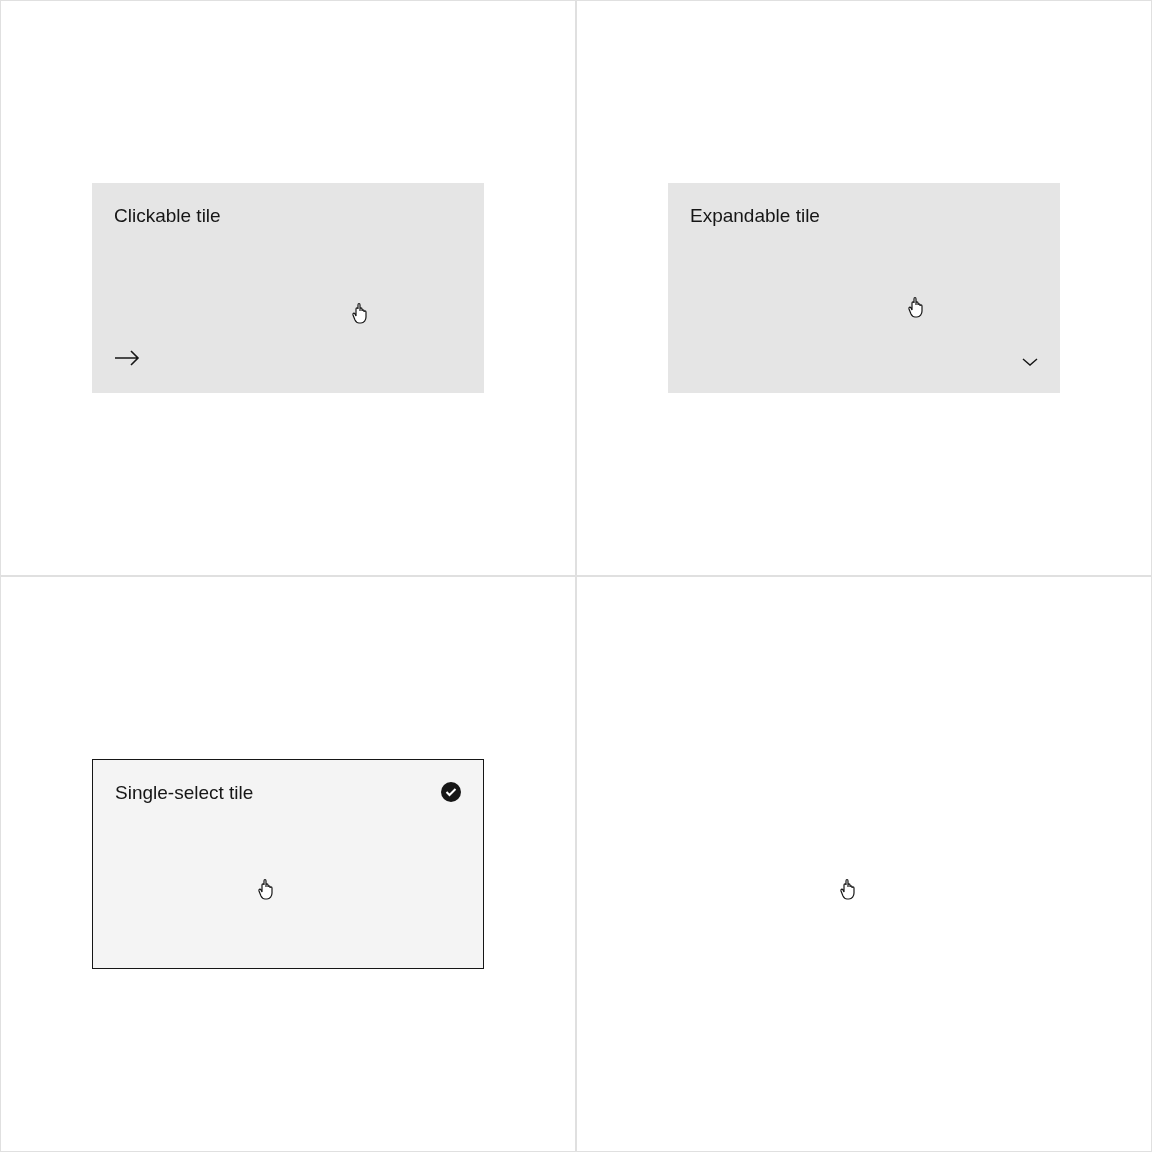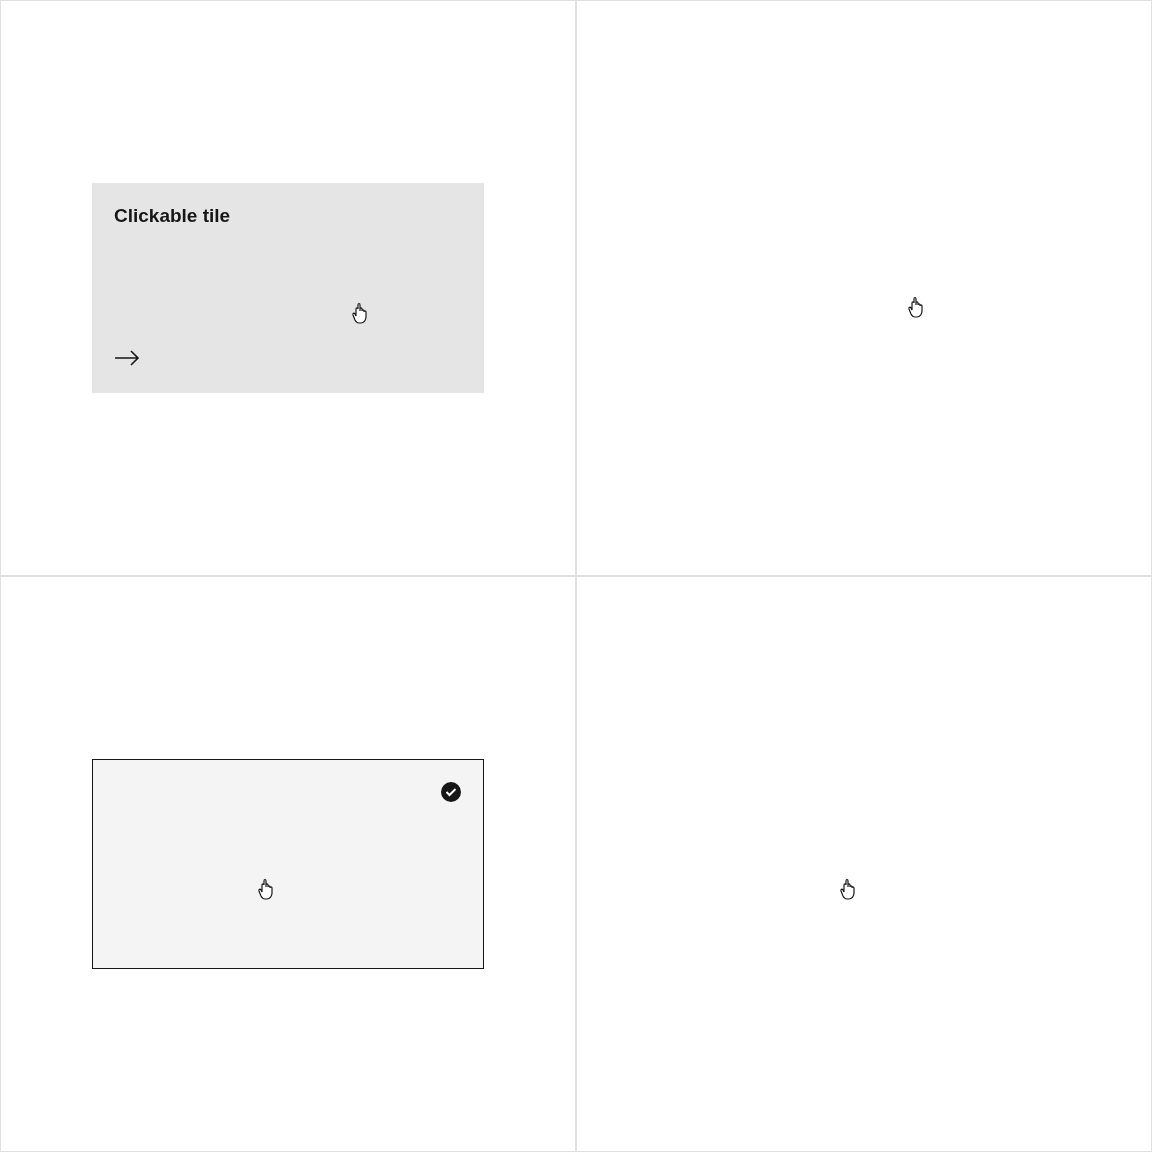--- a/index.html
+++ b/index.html
@@ -32,21 +32,21 @@
     .tile-gray {
       background: #e5e5e5;
     }
     .tile-light {
       background: #f4f4f4;
       border: 1px solid #161616;
     }
     .tile-title {
       font-size: 19px;
       color: #161616;
-      font-weight: 700;
+      font-weight: 400;
     }
     .arrow-icon {
       position: absolute;
       bottom: 22px;
       left: 22px;
     }
     .chevron-icon {
       position: absolute;
       bottom: 22px;
       right: 22px;
@@ -82,29 +82,38 @@
     </span>
   </div>
   <span class="cursor cursor-q1">
     <svg width="22" height="24" viewBox="0 0 22 24">
       <path d="M7 4 C7 2 9 2 9 4 L9 10 L9 8 C9 6.5 11 6.5 11 8 L11 10 C11 8.5 13 8.5 13 10 L13 11 C13 9.5 15 9.5 15 11 L15 16 C15 19 13 22 10 22 L8 22 C6 22 5 21 4 19 L2 14 C1.5 12.5 3 11.5 4 13 L5 15 L5 8 C5 6.5 7 6.5 7 8 Z" fill="#ffffff" stroke="#161616" stroke-width="1.2"></path>
     </svg>
   </span>
 </div>
 
 <div class="quadrant">
+  <div class="tile tile-gray">
+    <div class="tile-title">Expandable tile</div>
+    <span class="chevron-icon">
+      <svg width="16" height="10" viewBox="0 0 16 10">
+        <path d="M1 2 L8 8 L15 2" stroke="#161616" stroke-width="1.4" fill="none"></path>
+      </svg>
+    </span>
+  </div>
   <span class="cursor cursor-q2">
     <svg width="22" height="24" viewBox="0 0 22 24">
       <path d="M7 4 C7 2 9 2 9 4 L9 10 L9 8 C9 6.5 11 6.5 11 8 L11 10 C11 8.5 13 8.5 13 10 L13 11 C13 9.5 15 9.5 15 11 L15 16 C15 19 13 22 10 22 L8 22 C6 22 5 21 4 19 L2 14 C1.5 12.5 3 11.5 4 13 L5 15 L5 8 C5 6.5 7 6.5 7 8 Z" fill="#ffffff" stroke="#161616" stroke-width="1.2"></path>
     </svg>
   </span>
 </div>
 
 <div class="quadrant">
   <div class="tile tile-light">
+    <div class="tile-title">Single-select tile</div>
     <span class="radio-check-icon">
       <svg width="20" height="20" viewBox="0 0 20 20">
         <circle cx="10" cy="10" r="10" fill="#161616"></circle>
         <path d="M5.5 10 L8.5 13 L14.5 7" stroke="#ffffff" stroke-width="2" fill="none"></path>
       </svg>
     </span>
   </div>
   <span class="cursor cursor-q3">
     <svg width="22" height="24" viewBox="0 0 22 24">
       <path d="M7 4 C7 2 9 2 9 4 L9 10 L9 8 C9 6.5 11 6.5 11 8 L11 10 C11 8.5 13 8.5 13 10 L13 11 C13 9.5 15 9.5 15 11 L15 16 C15 19 13 22 10 22 L8 22 C6 22 5 21 4 19 L2 14 C1.5 12.5 3 11.5 4 13 L5 15 L5 8 C5 6.5 7 6.5 7 8 Z" fill="#ffffff" stroke="#161616" stroke-width="1.2"></path>

